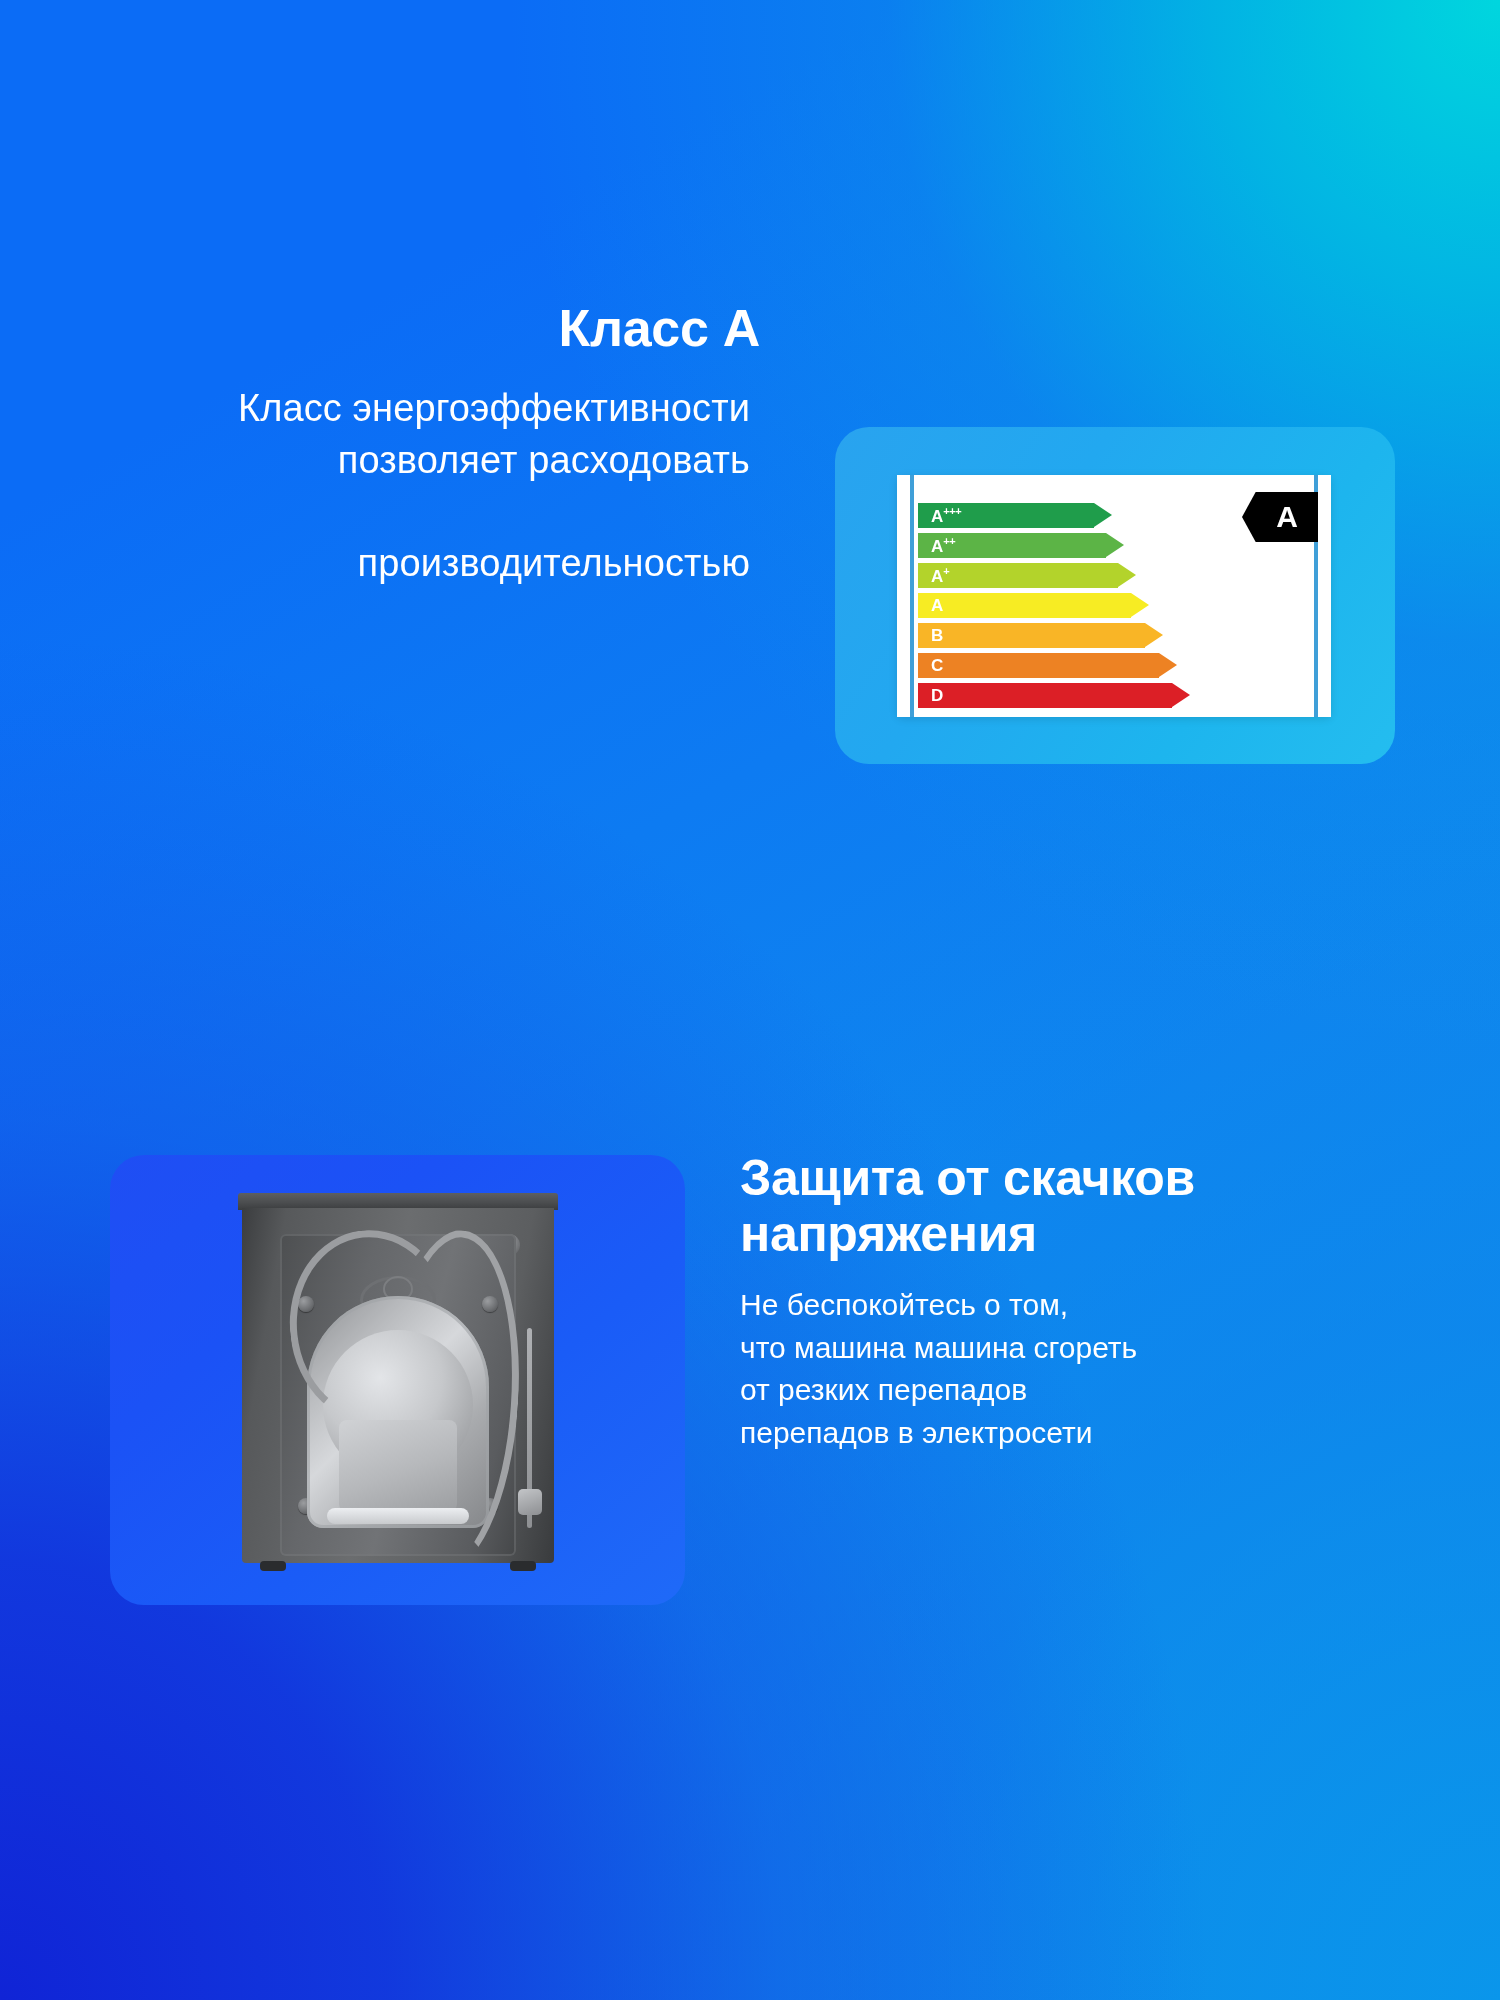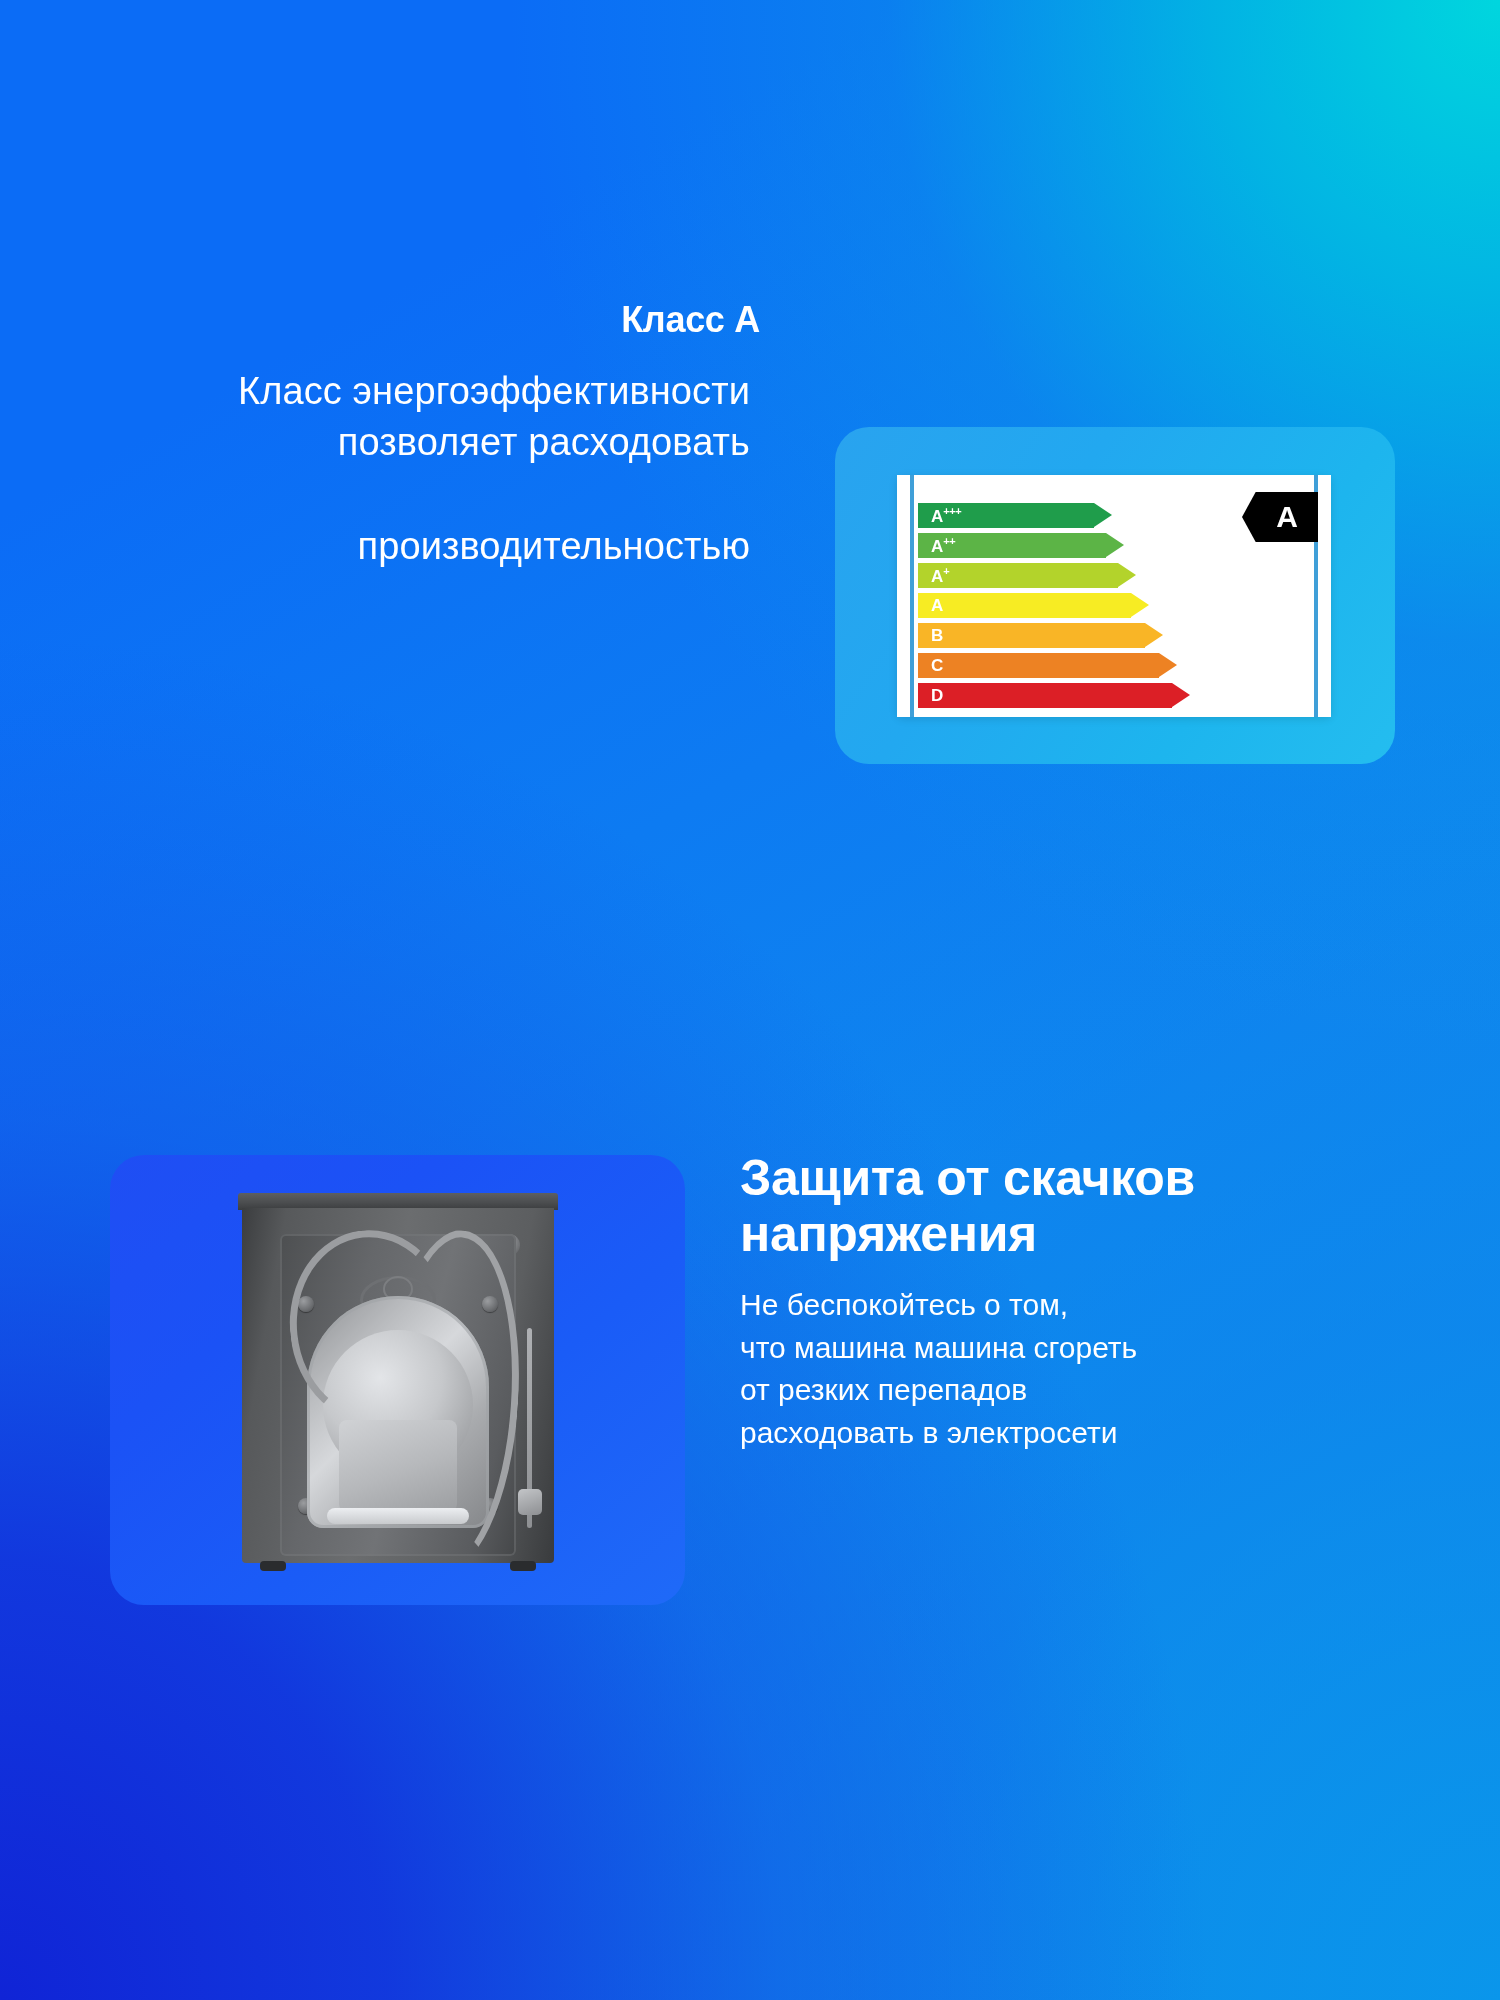--- a/index.html
+++ b/index.html
@@ -18,21 +18,21 @@
       linear-gradient(150deg,#0b6cf6 0%,#0b6cf6 18%,#0d7bf2 42%,#0f86ee 62%,#0f8fe9 80%,#0d93e6 100%);
   }
 
   
   .sec1{position:absolute;left:0;top:300px;width:1500px;height:620px;}
   .s1-text{
     position:absolute;left:60px;top:0;width:700px;
     text-align:right;color:#ffffff;
   }
   .s1-title{
-    font-size:36px;font-weight:bold;line-height:1.1;
+    font-size:52px;font-weight:bold;line-height:1.1;
     letter-spacing:-0.3px;margin:0 0 26px 0;
   }
   .s1-body{
     font-size:38px;font-weight:400;line-height:1.36;
     margin:10px;letter-spacing:.1px;
   }
 
   .energy-card{
     position:absolute;left:835px;top:127px;
     width:560px;height:337px;
@@ -303,17 +303,17 @@
 
   <div class="s2-text">
     <h2 class="s2-title">
       <span>Защита от скачков</span><br>
       <span>напряжения</span>
     </h2>
     <p class="s2-body">
       <span>Не беспокойтесь о том,</span><br>
       <span>что машина машина сгореть</span><br>
       <span>от резких перепадов</span><br>
-      <span>расходовать в электросети</span>
+      <span>перепадов в электросети</span>
     </p>
   </div>
 
 </section>
 
 </body></html>

